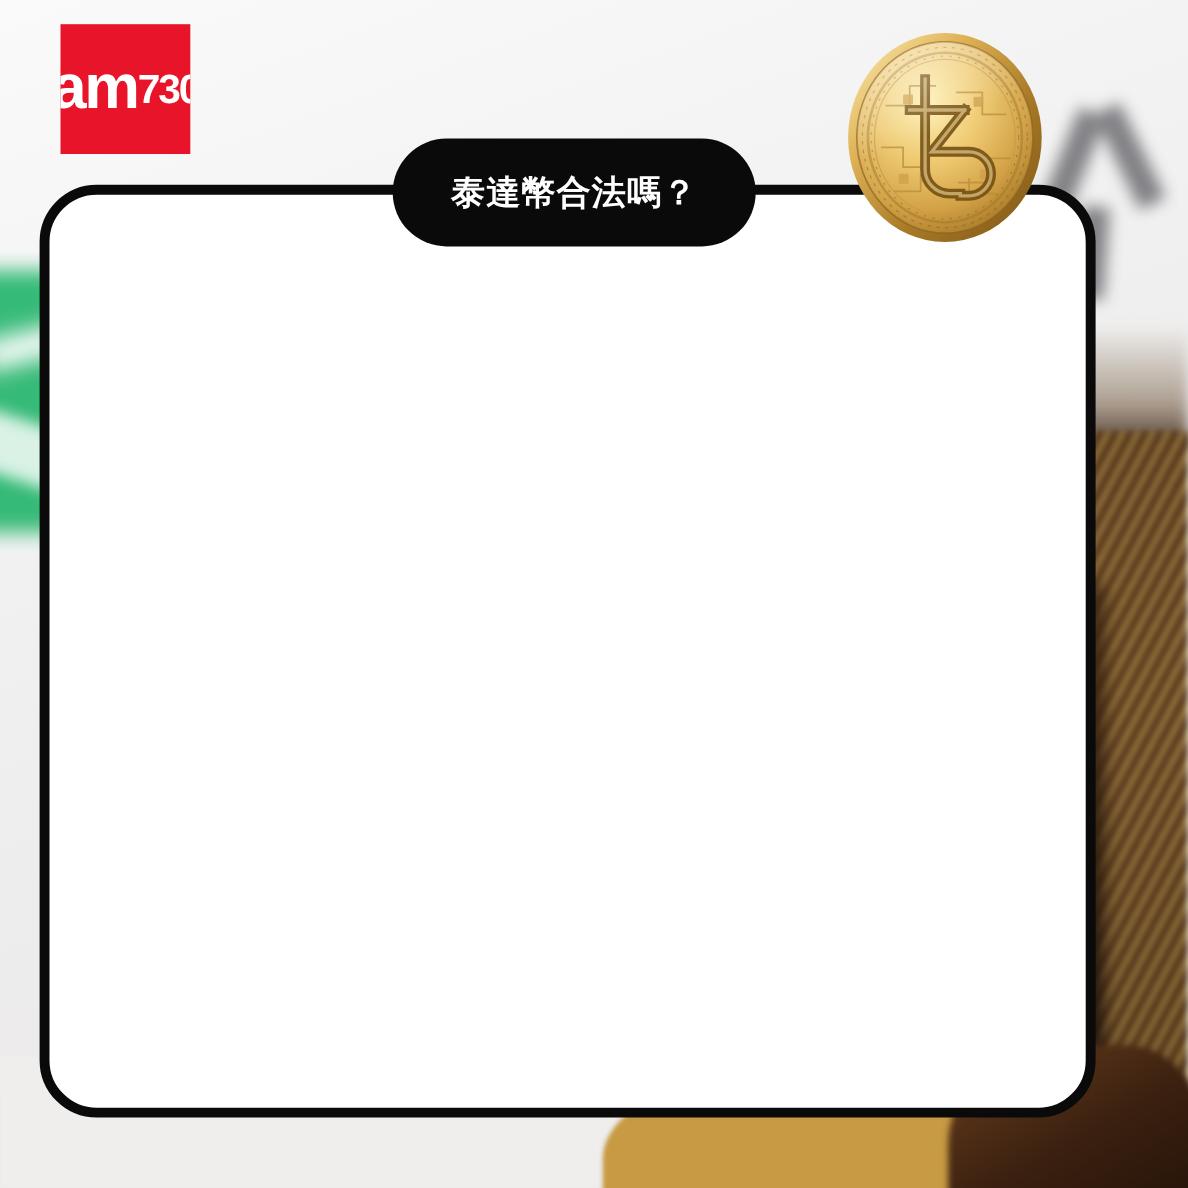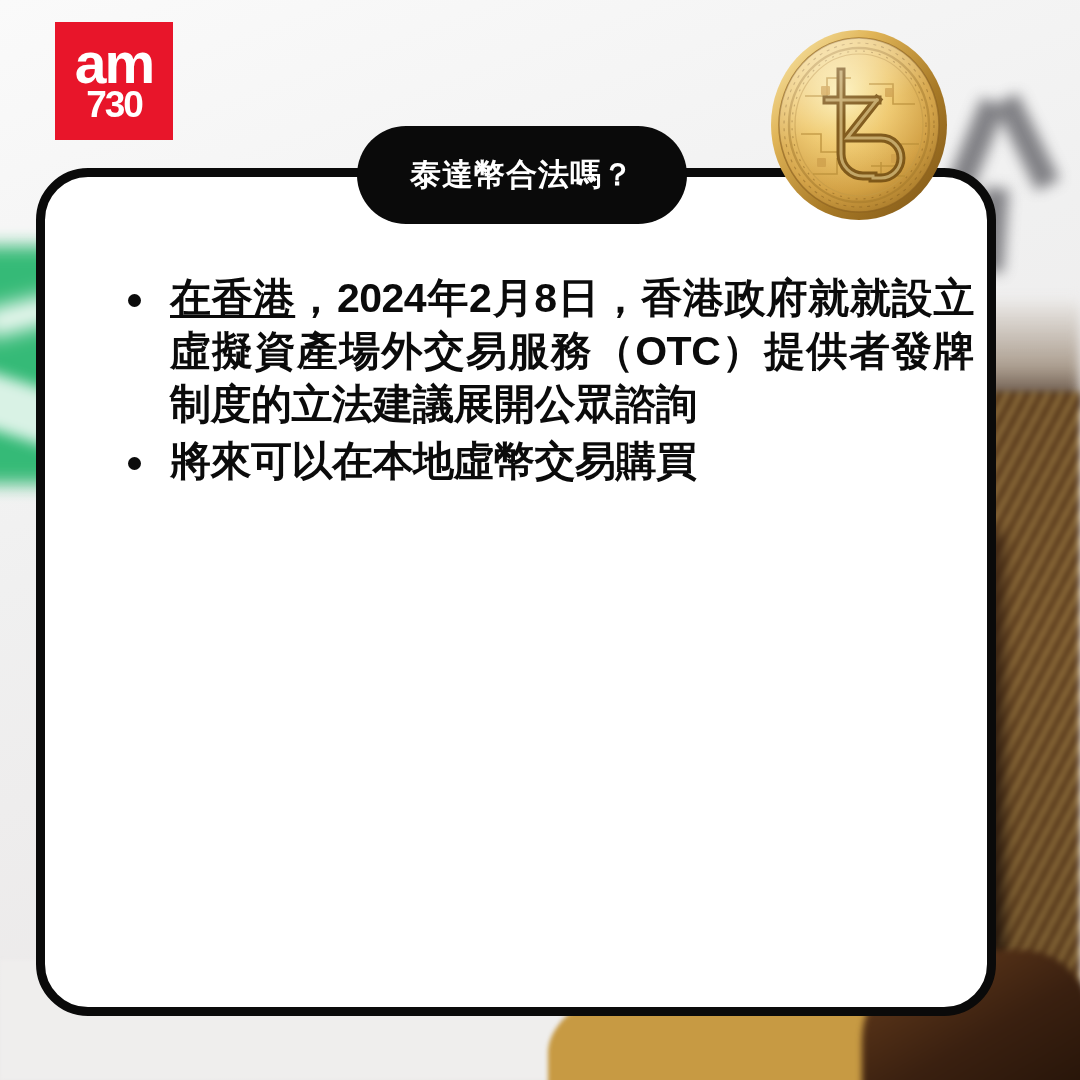--- a/index.html
+++ b/index.html
@@ -158,21 +158,21 @@
 
   
   .logo {
     position: absolute;
     left: 55px;
     top: 22px;
     width: 118px;
     height: 118px;
     background: #e8152a;
     display: flex;
-    flex-direction: column;
+    flex-direction: row;
     align-items: center;
     justify-content: center;
     line-height: .86;
     overflow: hidden;
     z-index: 6;
   }
   .logo-am, .logo-730 {
     color: #ffffff;
     font-family: "Liberation Sans", "DejaVu Sans", sans-serif;
     font-weight: 700;
@@ -371,25 +371,17 @@
   </div>
 
   <div class="card"></div>
 
   <div class="title-pill">
     <span class="title-pill-text">泰達幣合法嗎？</span>
   </div>
 
   <div class="list">
 
-    <ul class="group">
-      <li class="bullet">
-        <u>在香港</u><span>，2024年2月8日，香港政府就就設立虛擬資產場外交易服務（OTC）提供者發牌制度的立法建議展開公眾諮詢</span>
-      </li>
-      <li class="bullet">
-        <span>將來可以在本地虛幣交易購買</span>
-      </li>
-    </ul>
 
 
   </div>
 
 </div>
 
 </body></html>

